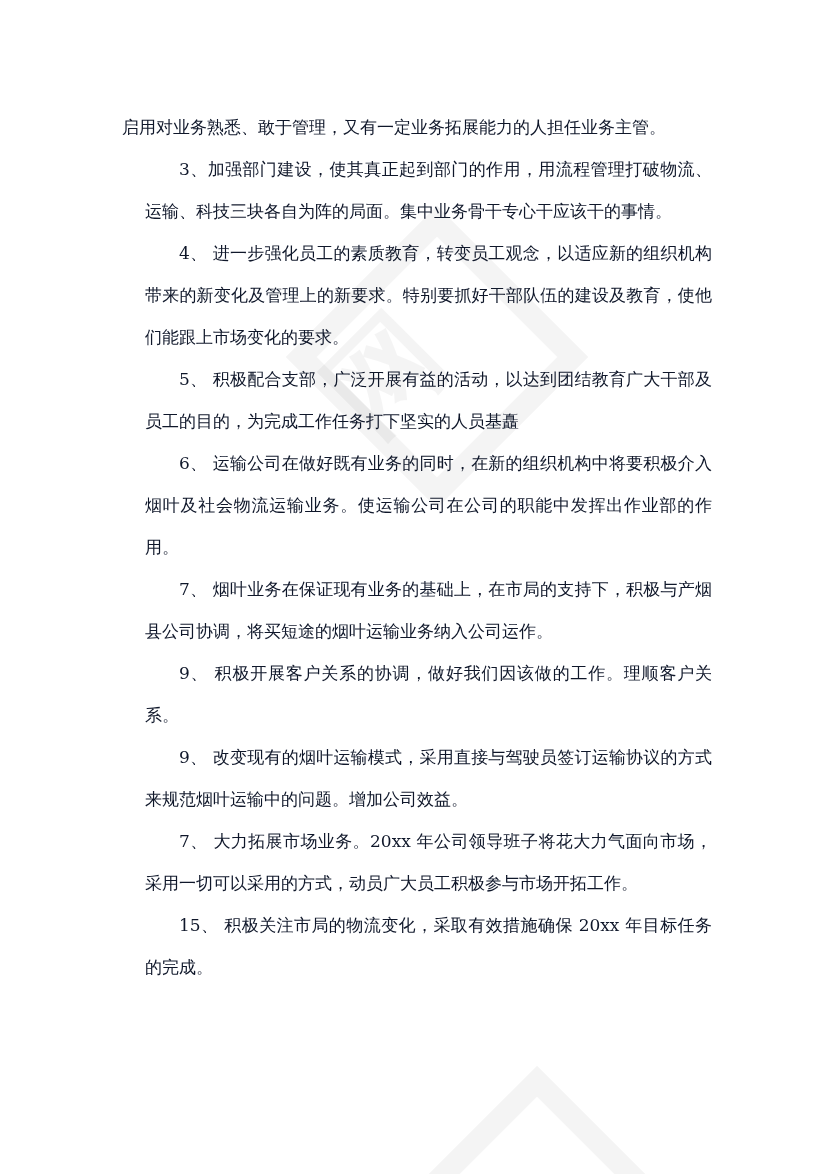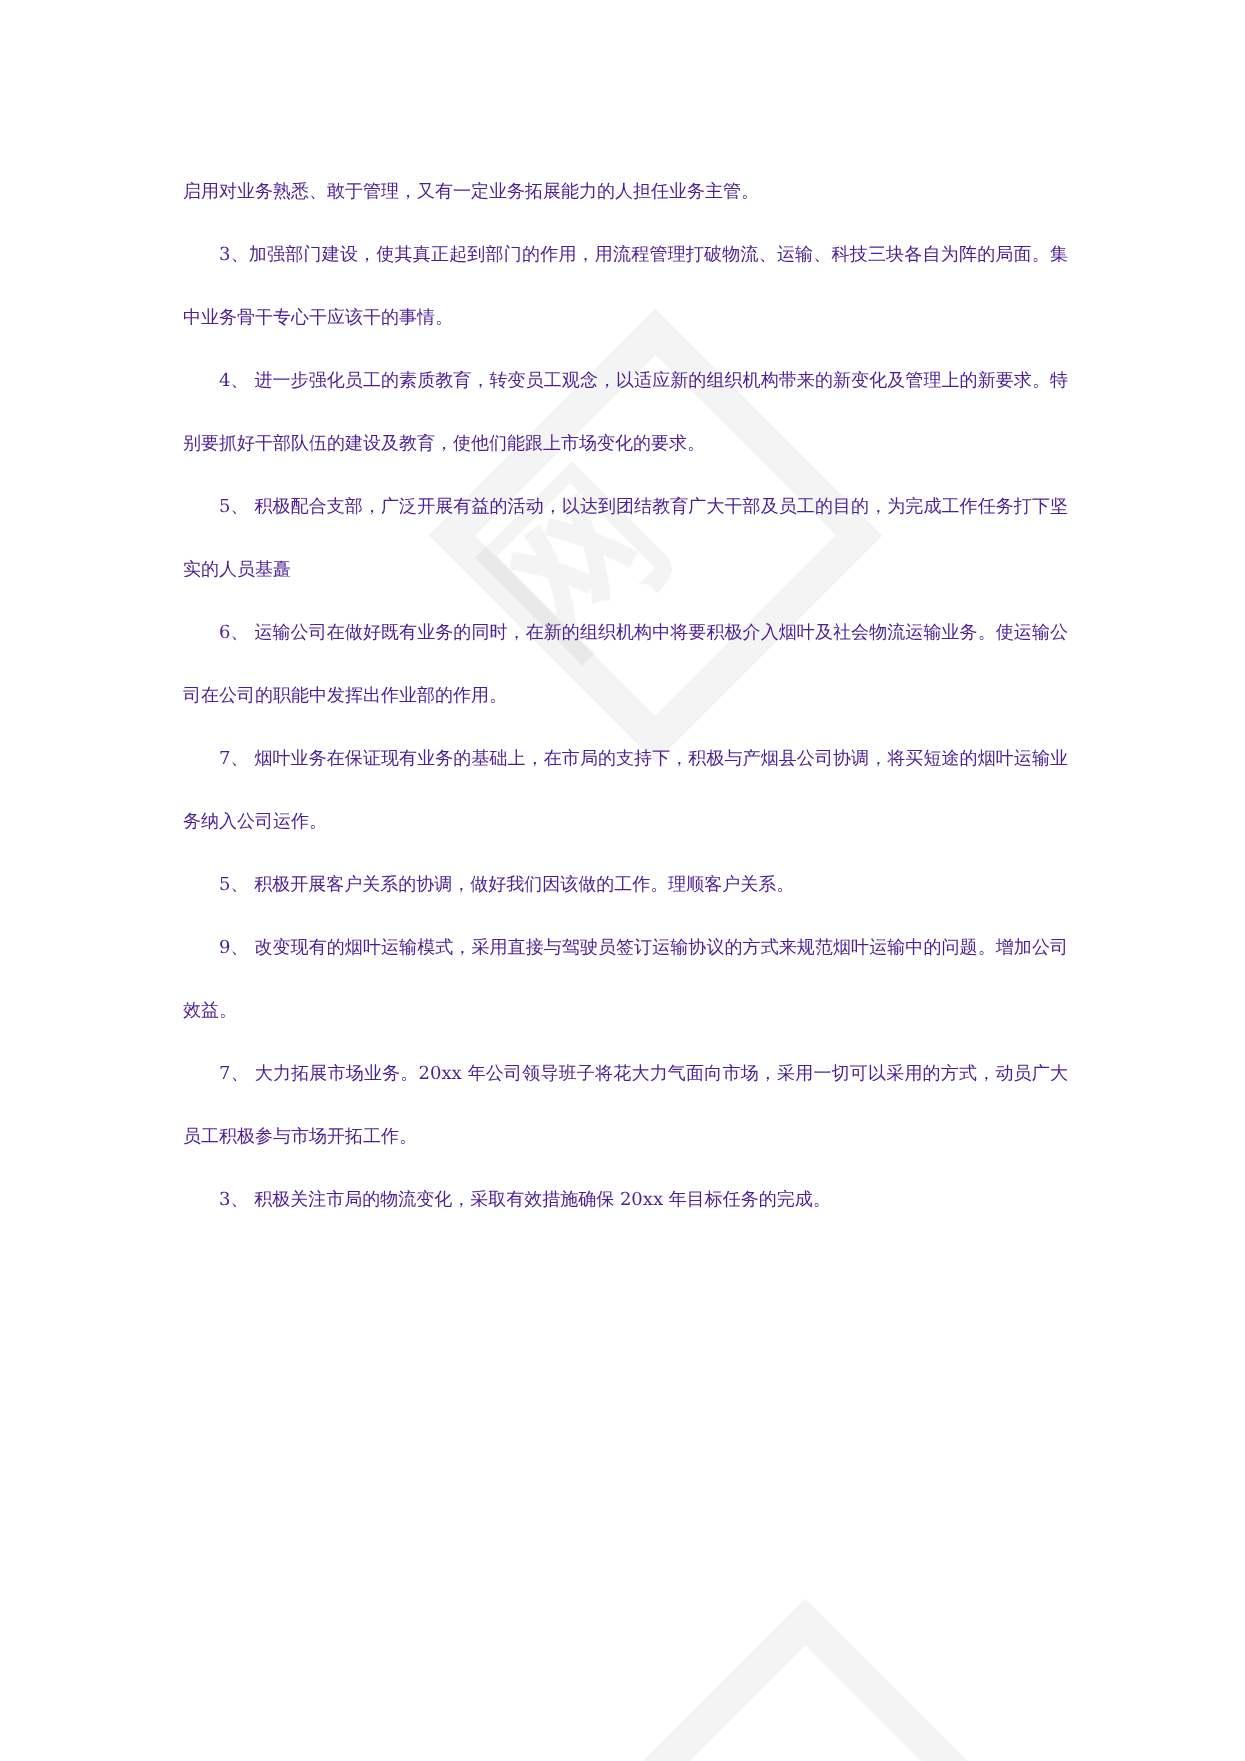--- a/index.html
+++ b/index.html
@@ -17,38 +17,38 @@
     .wm-glyph {
       position: absolute; pointer-events: none;
       color: rgba(0,0,0,0.045);
       font-family: "DejaVu Sans", sans-serif; font-weight: bold;
       font-size: 110px; transform: rotate(-45deg);
     }
     .wg1 { left: 330px; top: 300px; }
     .content {
       position: absolute; left: 122px; top: 106px; width: 590px;
       font-family: "DejaVu Serif", "Liberation Serif", serif;
-      font-size: 12px; color: #4c1d95; line-height: 42px;
+      font-size: 17px; color: #0f172a; line-height: 42px;
     }
     .para { margin: 0; text-align: justify; }
-    .para.indent { text-indent: 2em; }
+    .para.indent { text-indent: 2em; margin-left: 23px; }
   </style>
 </head>
 <body>
 
 <div class="page">
   <div class="watermark wm1"></div>
   <div class="wm-glyph wg1">网</div>
   <div class="watermark wm2"></div>
 
   <div class="content">
     <p class="para">启用对业务熟悉、敢于管理，又有一定业务拓展能力的人担任业务主管。</p>
     <p class="para indent">3、加强部门建设，使其真正起到部门的作用，用流程管理打破物流、运输、科技三块各自为阵的局面。集中业务骨干专心干应该干的事情。</p>
     <p class="para indent">4、 进一步强化员工的素质教育，转变员工观念，以适应新的组织机构带来的新变化及管理上的新要求。特别要抓好干部队伍的建设及教育，使他们能跟上市场变化的要求。</p>
     <p class="para indent">5、 积极配合支部，广泛开展有益的活动，以达到团结教育广大干部及员工的目的，为完成工作任务打下坚实的人员基矗</p>
     <p class="para indent">6、 运输公司在做好既有业务的同时，在新的组织机构中将要积极介入烟叶及社会物流运输业务。使运输公司在公司的职能中发挥出作业部的作用。</p>
     <p class="para indent">7、 烟叶业务在保证现有业务的基础上，在市局的支持下，积极与产烟县公司协调，将买短途的烟叶运输业务纳入公司运作。</p>
-    <p class="para indent">5、 积极开展客户关系的协调，做好我们因该做的工作。理顺客户关系。</p>
+    <p class="para indent">9、 积极开展客户关系的协调，做好我们因该做的工作。理顺客户关系。</p>
     <p class="para indent">9、 改变现有的烟叶运输模式，采用直接与驾驶员签订运输协议的方式来规范烟叶运输中的问题。增加公司效益。</p>
     <p class="para indent">7、 大力拓展市场业务。20xx 年公司领导班子将花大力气面向市场，采用一切可以采用的方式，动员广大员工积极参与市场开拓工作。</p>
-    <p class="para indent">3、 积极关注市局的物流变化，采取有效措施确保 20xx 年目标任务的完成。</p>
+    <p class="para indent">15、 积极关注市局的物流变化，采取有效措施确保 20xx 年目标任务的完成。</p>
   </div>
 </div>
 
 </body></html>

